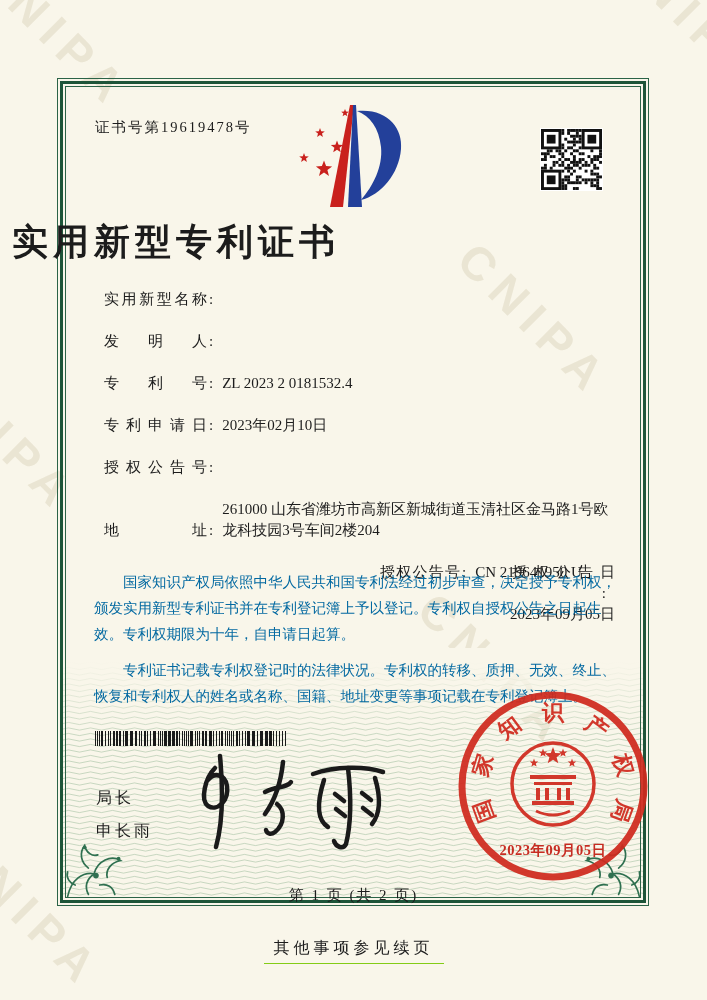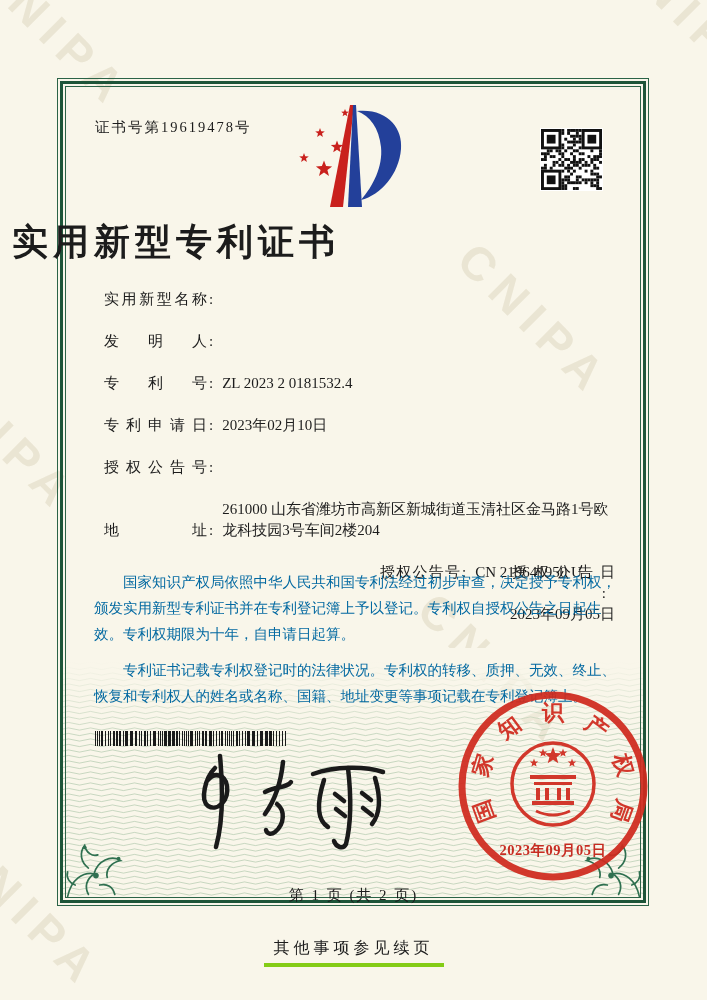--- a/index.html
+++ b/index.html
@@ -55,21 +55,21 @@
         opacity:0.93;}
   .seal-char{fill:#d02a1e;font-size:22px;font-weight:bold;
              font-family:"Liberation Serif",serif;text-anchor:middle;}
   .seal-date{fill:#c41e14;font-size:14.5px;font-weight:bold;text-anchor:middle;
              font-family:"Liberation Serif",serif;letter-spacing:0.5px;}
   
   .page-info{position:absolute;left:0;top:886px;width:100%;text-align:center;
              font-size:15px;letter-spacing:2px;z-index:2;}
   .cont-note{position:absolute;left:0;top:938px;width:100%;text-align:center;
              font-size:16px;letter-spacing:4px;z-index:2;}
-  .cont-note span{border-bottom:4px solid #84cc16;padding:0 10px 7px;}
+  .cont-note span{border-bottom:1px solid #84cc16;padding:0 10px 7px;}
 </style>
 </head>
 <body>
 
 <div class="page">
 
   <div class="wm" style="left:-42px;top:4px;">CNIPA</div>
   <div class="wm" style="left:592px;top:-14px;">CNIPA</div>
   <div class="wm" style="left:438px;top:292px;">CNIPA</div>
   <div class="wm" style="left:-95px;top:408px;">CNIPA</div>
@@ -383,20 +383,24 @@
       <rect x="165" y="0" width="3" height="15" fill="#1a1a1a"></rect>
       <rect x="170" y="0" width="3" height="15" fill="#1a1a1a"></rect>
       <rect x="174" y="0" width="3" height="15" fill="#1a1a1a"></rect>
       <rect x="178" y="0" width="1" height="15" fill="#1a1a1a"></rect>
       <rect x="181" y="0" width="1" height="15" fill="#1a1a1a"></rect>
       <rect x="184" y="0" width="1" height="15" fill="#1a1a1a"></rect>
       <rect x="187" y="0" width="1" height="15" fill="#1a1a1a"></rect>
       <rect x="190" y="0" width="1" height="15" fill="#1a1a1a"></rect>
     </svg>
 
+  <div class="signer">
+    <div>局长</div>
+    <div>申长雨</div>
+  </div>
 
   <svg class="sig-svg" width="215" height="105" viewBox="0 0 215 105">
     <g fill="none" stroke="#1a1a1a" stroke-width="4.5" stroke-linecap="round" stroke-linejoin="round">
       <path d="M30,20 C20,30 15,52 23,58 C33,64 44,52 42,38 C40,26 29,24 23,32"></path>
       <path d="M35,8 C38,40 38,74 31,99"></path>
       <path d="M98,14 C96,34 90,52 80,66"></path>
       <path d="M80,44 C92,38 102,40 106,34"></path>
       <path d="M92,56 C100,62 100,76 90,84 C86,87 82,86 81,82"></path>
       <path d="M128,26 C150,18 180,18 198,24"></path>
       <path d="M139,32 C132,54 132,72 143,79"></path>

